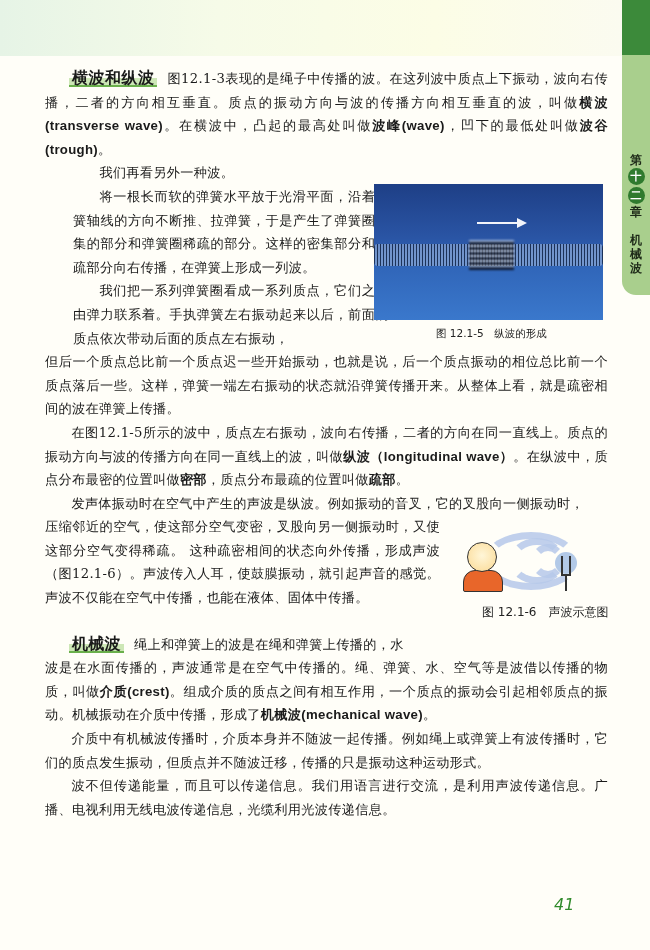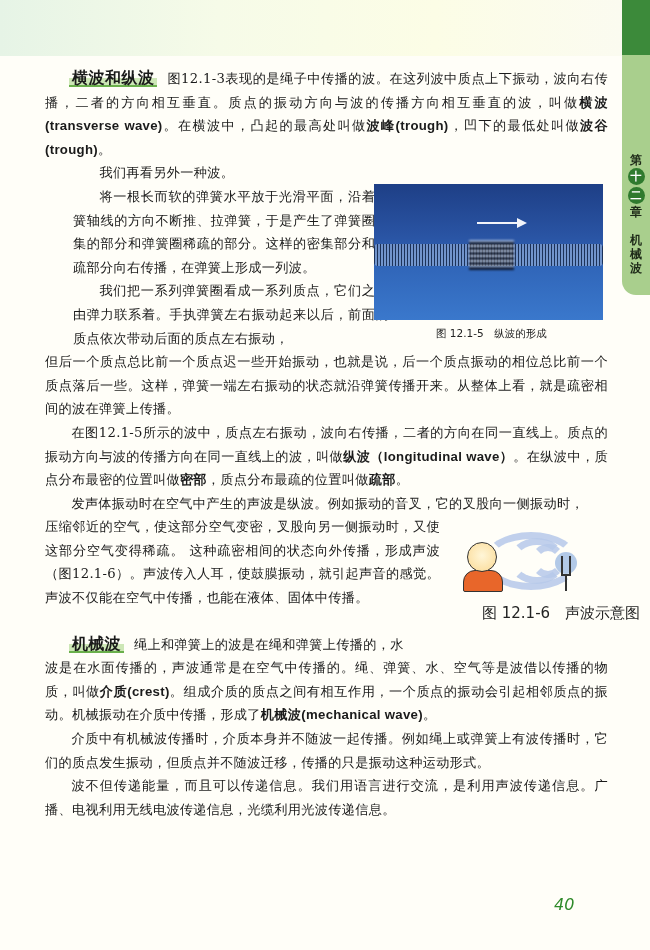--- a/index.html
+++ b/index.html
@@ -81,21 +81,21 @@
     border: 1.5px solid #333;
   }
   .fig2 .body {
     position: absolute; left: 8px; top: 42px; width: 40px; height: 22px;
     background: #e8662a; border-radius: 12px 12px 2px 2px; border: 1.5px solid #333;
   }
   .fig2 .fork { position: absolute; left: 106px; top: 28px; width: 10px; height: 20px; border: 2px solid #333; border-top: none; }
   .fig2 .fork-stem { position: absolute; left: 110px; top: 47px; width: 2px; height: 16px; background: #333; }
   .fig2 .fork-dot { position: absolute; left: 100px; top: 24px; width: 22px; height: 22px; border-radius: 50%; background: #7fa5dc; opacity: 0.6; }
   .cap2 {
-    position: absolute; left: 482px; top: 604px; font-size: 15px; color: #222;
+    position: absolute; left: 482px; top: 604px; font-size: 12px; color: #222;
     font-family: "DejaVu Sans", sans-serif;
   }
 
   .page-num {
     position: absolute; left: 554px; top: 895px; font-family: "DejaVu Sans", sans-serif;
     font-style: italic; font-size: 16px; color: #2f8a2a;
   }
 </style>
 </head>
 <body>
@@ -108,21 +108,21 @@
   <span class="num">二</span>
   <span class="ch">章</span>
   <span class="gap"></span>
   <span class="ch">机</span>
   <span class="ch">械</span>
   <span class="ch">波</span>
 </div>
 
 <div class="content">
   <p class="para noindent">
-    <span class="heading-wrap"></span><span class="heading">横波和纵波</span><span>图12.1-3表现的是绳子中传播的波。在这列波中质点上下振动，波向右传播，二者的方向相互垂直。质点的振动方向与波的传播方向相互垂直的波，叫做</span><b class="term">横波</b><b class="term">(transverse wave)</b><span>。在横波中，凸起的最高处叫做</span><b class="term">波峰(trough)</b><span>，凹下的最低处叫做</span><b class="term">波谷</b><b class="term">(trough)</b><span>。</span>
+    <span class="heading-wrap"></span><span class="heading">横波和纵波</span><span>图12.1-3表现的是绳子中传播的波。在这列波中质点上下振动，波向右传播，二者的方向相互垂直。质点的振动方向与波的传播方向相互垂直的波，叫做</span><b class="term">横波</b><b class="term">(transverse wave)</b><span>。在横波中，凸起的最高处叫做</span><b class="term">波峰(wave)</b><span>，凹下的最低处叫做</span><b class="term">波谷</b><b class="term">(trough)</b><span>。</span>
   </p>
   <p class="para narrow">我们再看另外一种波。</p>
   <p class="para narrow">将一根长而软的弹簧水平放于光滑平面，沿着弹簧轴线的方向不断推、拉弹簧，于是产生了弹簧圈密集的部分和弹簧圈稀疏的部分。这样的密集部分和稀疏部分向右传播，在弹簧上形成一列波。</p>
   <p class="para narrow" style="margin-bottom:0;">我们把一系列弹簧圈看成一系列质点，它们之间由弹力联系着。手执弹簧左右振动起来以后，前面的质点依次带动后面的质点左右振动，</p>
   <p class="para noindent">但后一个质点总比前一个质点迟一些开始振动，也就是说，后一个质点振动的相位总比前一个质点落后一些。这样，弹簧一端左右振动的状态就沿弹簧传播开来。从整体上看，就是疏密相间的波在弹簧上传播。</p>
   <p class="para">
     <span>在图12.1-5所示的波中，质点左右振动，波向右传播，二者的方向在同一直线上。质点的振动方向与波的传播方向在同一直线上的波，叫做</span><b class="term">纵波</b><b class="term">（longitudinal wave）</b><span>。在纵波中，质点分布最密的位置叫做</span><b class="term">密部</b><span>，质点分布最疏的位置叫做</span><b class="term">疏部</b><span>。</span>
   </p>
   <p class="para">发声体振动时在空气中产生的声波是纵波。例如振动的音叉，它的叉股向一侧振动时，</p>
   <p class="para noindent mid">压缩邻近的空气，使这部分空气变密，叉股向另一侧振动时，又使这部分空气变得稀疏。 这种疏密相间的状态向外传播，形成声波（图12.1-6）。声波传入人耳，使鼓膜振动，就引起声音的感觉。声波不仅能在空气中传播，也能在液体、固体中传播。</p>
@@ -150,13 +150,13 @@
   <div class="wave" style="left:54px;top:10px;width:56px;height:46px;"></div>
   <div class="wave" style="left:76px;top:16px;width:34px;height:34px;"></div>
   <div class="fork-dot"></div>
   <div class="fork"></div>
   <div class="fork-stem"></div>
   <div class="body"></div>
   <div class="face"></div>
 </div>
 <div class="cap2">图 12.1-6　声波示意图</div>
 
-<div class="page-num">40</div>
+<div class="page-num">41</div>
 
 </body></html>

